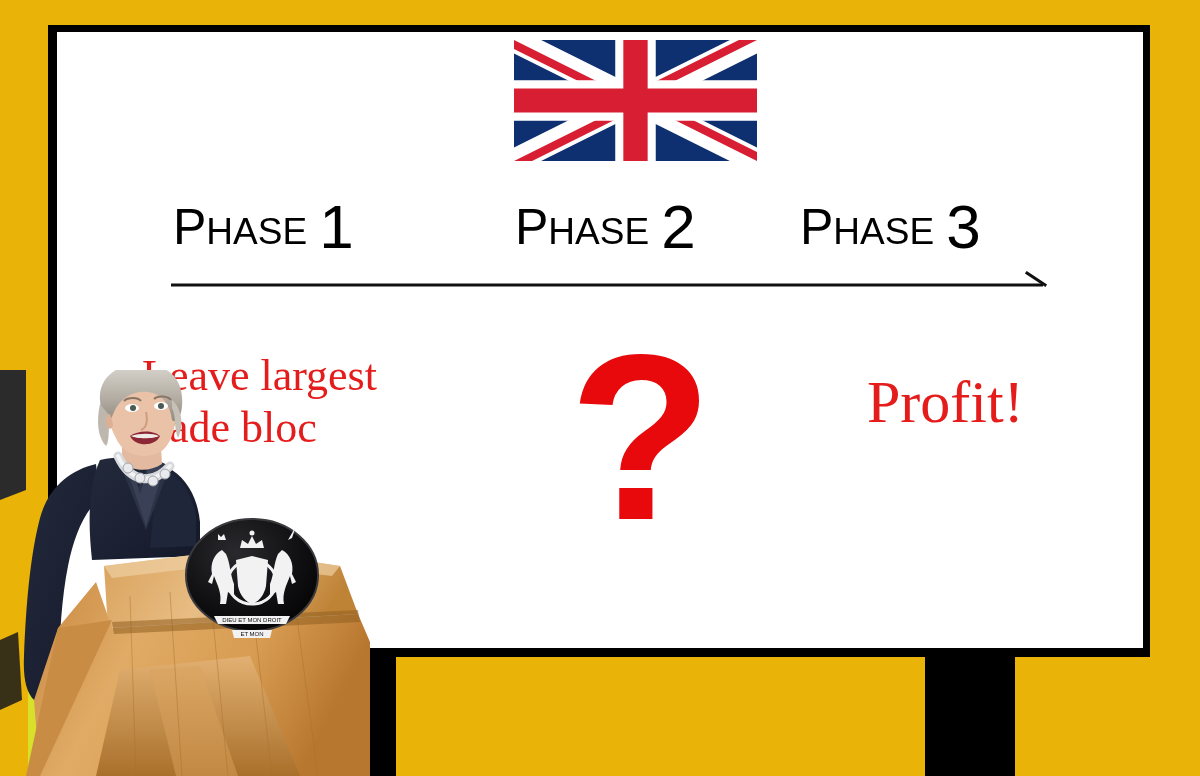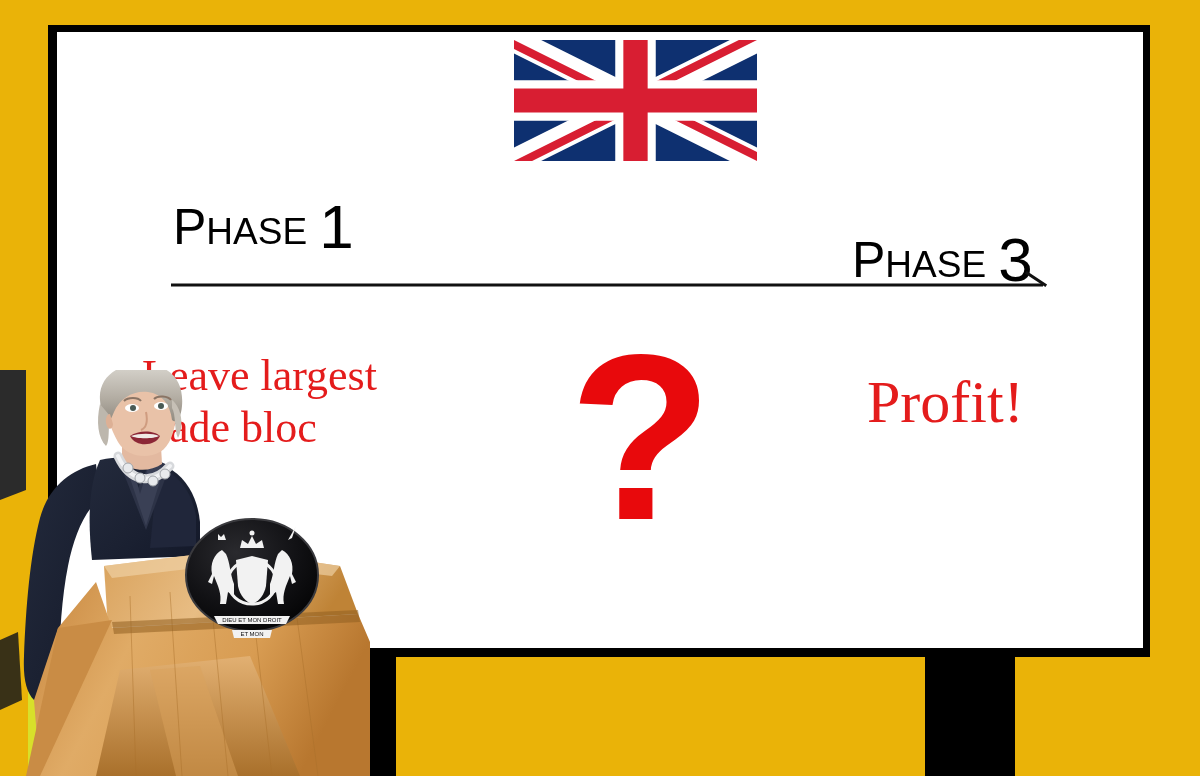--- a/index.html
+++ b/index.html
@@ -94,21 +94,21 @@
     letter-spacing: 0px;
   }
   .phase .num {
     font-size: 62px;
     margin-left: 12px;
     position: relative;
     top: 4px;
   }
   .phase-1 { left: 116px; top: 10px; }
   .phase-2 { left: 458px; top: 10px; }
-  .phase-3 { left: 795px; top: 10px; margin-top: 33px; }
+  .phase-3 { left: 743px; top: 10px; }
 
   
   .timeline {
     position: absolute;
     left: 114px;
     top: 238px;
     width: 880px;
     height: 22px;
   }
   .timeline svg { display: block; }
@@ -180,20 +180,23 @@
         <path d="M30,0 v30 M0,15 h60" stroke="#d81e32" stroke-width="6" clip-path="url(#tt)"></path>
       </svg>
     </div>
 
     <div class="phase-row">
 
       <div class="phase phase-1">
         <span class="cap">P</span><span class="small">HASE</span><span class="num">1</span>
       </div>
 
+      <div class="phase phase-2">
+        <span class="cap">P</span><span class="small">HASE</span><span class="num">2</span>
+      </div>
 
       <div class="phase phase-3">
         <span class="cap">P</span><span class="small">HASE</span><span class="num">3</span>
       </div>
 
     </div>
 
     <div class="timeline">
       <svg width="880" height="22" viewBox="0 0 880 22">
         <line x1="0" y1="15" x2="872" y2="15" stroke="#111111" stroke-width="3"></line>

